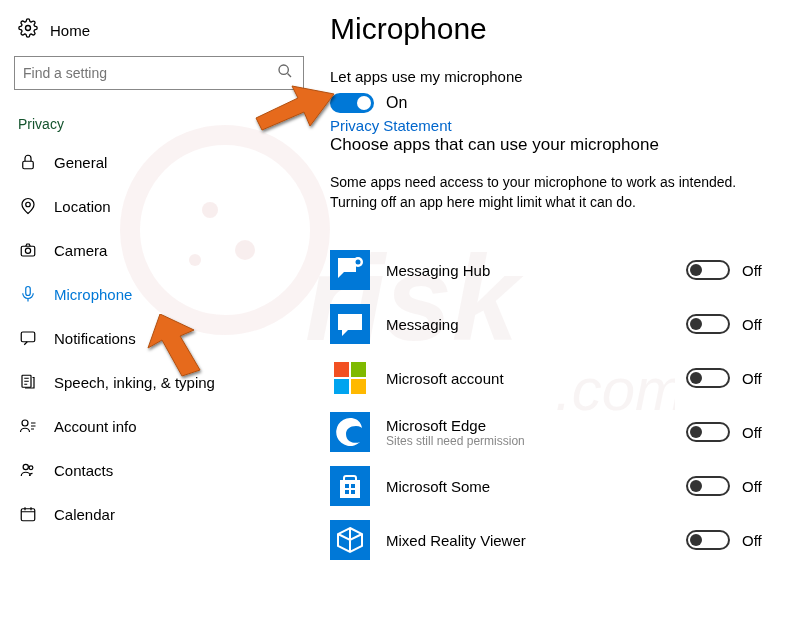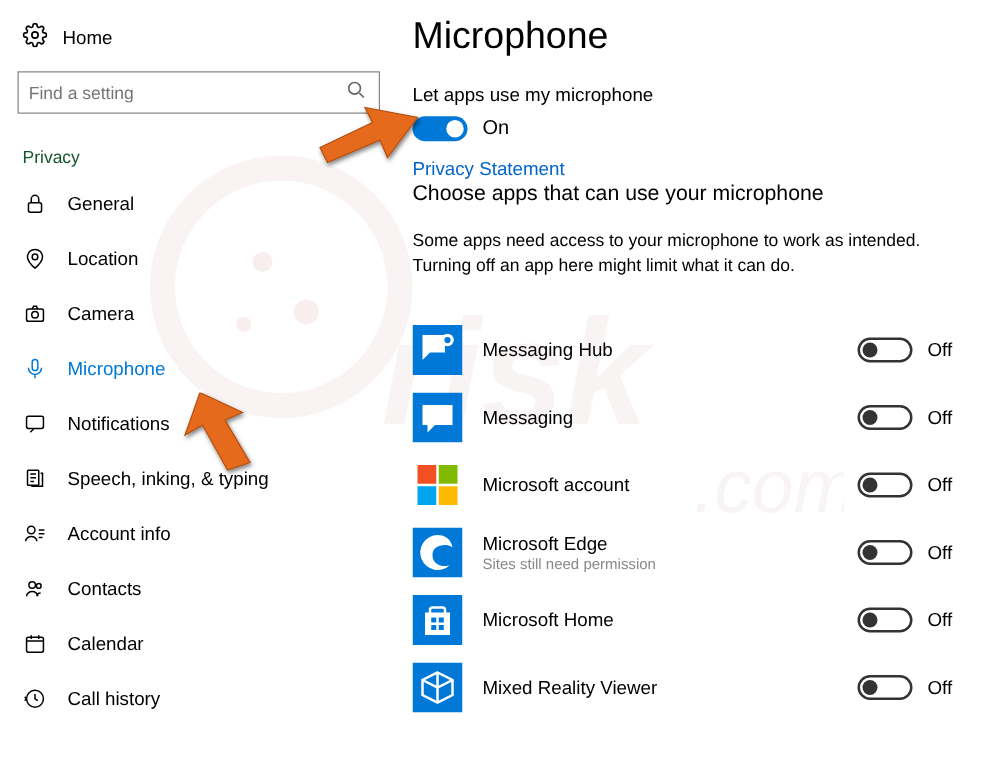--- a/index.html
+++ b/index.html
@@ -33,21 +33,21 @@
   height: 44px; padding-left: 4px;
   font-size: 15px; color: #000;
   cursor: pointer;
 }
 .nav-item.active { color: #0078d7; }
 .nav-item .icon-slot { width: 20px; height: 20px; display: flex; align-items: center; justify-content: center; }
 
 .main { flex: 1; padding: 12px 18px 0 20px; }
 .page-title { font-size: 30px; font-weight: 300; margin-bottom: 22px; }
 .sub-label { font-size: 15px; margin-bottom: 8px; }
-.toggle-row { display: flex; align-items: center; gap: 12px; margin-bottom: 14px; }
+.toggle-row { display: flex; align-items: center; gap: 12px; margin-bottom: 4px; }
 .toggle {
   width: 44px; height: 20px; border-radius: 10px;
   background: #0078d7; position: relative;
   cursor: pointer;
 }
 .toggle::after {
   content: ''; position: absolute; right: 3px; top: 3px;
   width: 14px; height: 14px; border-radius: 50%; background: #fff;
 }
 .toggle-off {
@@ -194,29 +194,20 @@
     </div>
     <div class="nav-item">
       <span class="icon-slot">
           <svg width="18" height="18" viewBox="0 0 24 24" fill="none" stroke="#000" stroke-width="1.6">
             <rect x="3" y="5" width="18" height="16" rx="2"></rect>
             <path d="M3 9h18M8 3v4M16 3v4"></path>
           </svg>
         </span>
       <span>Calendar</span>
     </div>
-    <div class="nav-item">
-      <span class="icon-slot">
-          <svg width="18" height="18" viewBox="0 0 24 24" fill="none" stroke="#000" stroke-width="1.6">
-            <circle cx="12" cy="12" r="9"></circle>
-            <path d="M12 7v5l3 2M3 12l-2-2M3 12l-2 2"></path>
-          </svg>
-        </span>
-      <span>Call history</span>
-    </div>
   </div>
 
   <div class="main">
     <div class="page-title">Microphone</div>
     <div class="sub-label">Let apps use my microphone</div>
     <div class="toggle-row">
       <div class="toggle"></div>
       <span>On</span>
     </div>
     <a class="link">Privacy Statement</a>
@@ -299,21 +290,21 @@
             <rect width="40" height="40" fill="#0078d7"></rect>
             <path d="M10 14h20v18H10z" fill="#fff"></path>
             <rect x="14" y="10" width="12" height="6" rx="2" fill="none" stroke="#fff" stroke-width="2"></rect>
             <rect x="15" y="18" width="4" height="4" fill="#0078d7"></rect>
             <rect x="21" y="18" width="4" height="4" fill="#0078d7"></rect>
             <rect x="15" y="24" width="4" height="4" fill="#0078d7"></rect>
             <rect x="21" y="24" width="4" height="4" fill="#0078d7"></rect>
           </svg>
         </div>
       <div class="app-text">
-          <div>Microsoft Home</div>
+          <div>Microsoft Some</div>
         </div>
       <div class="app-toggle-wrap">
           <div class="toggle-off"></div>
           <span class="toggle-label">Off</span>
         </div>
     </div>
 
     <div class="app-row">
       <div class="app-icon">
           <svg width="40" height="40">

